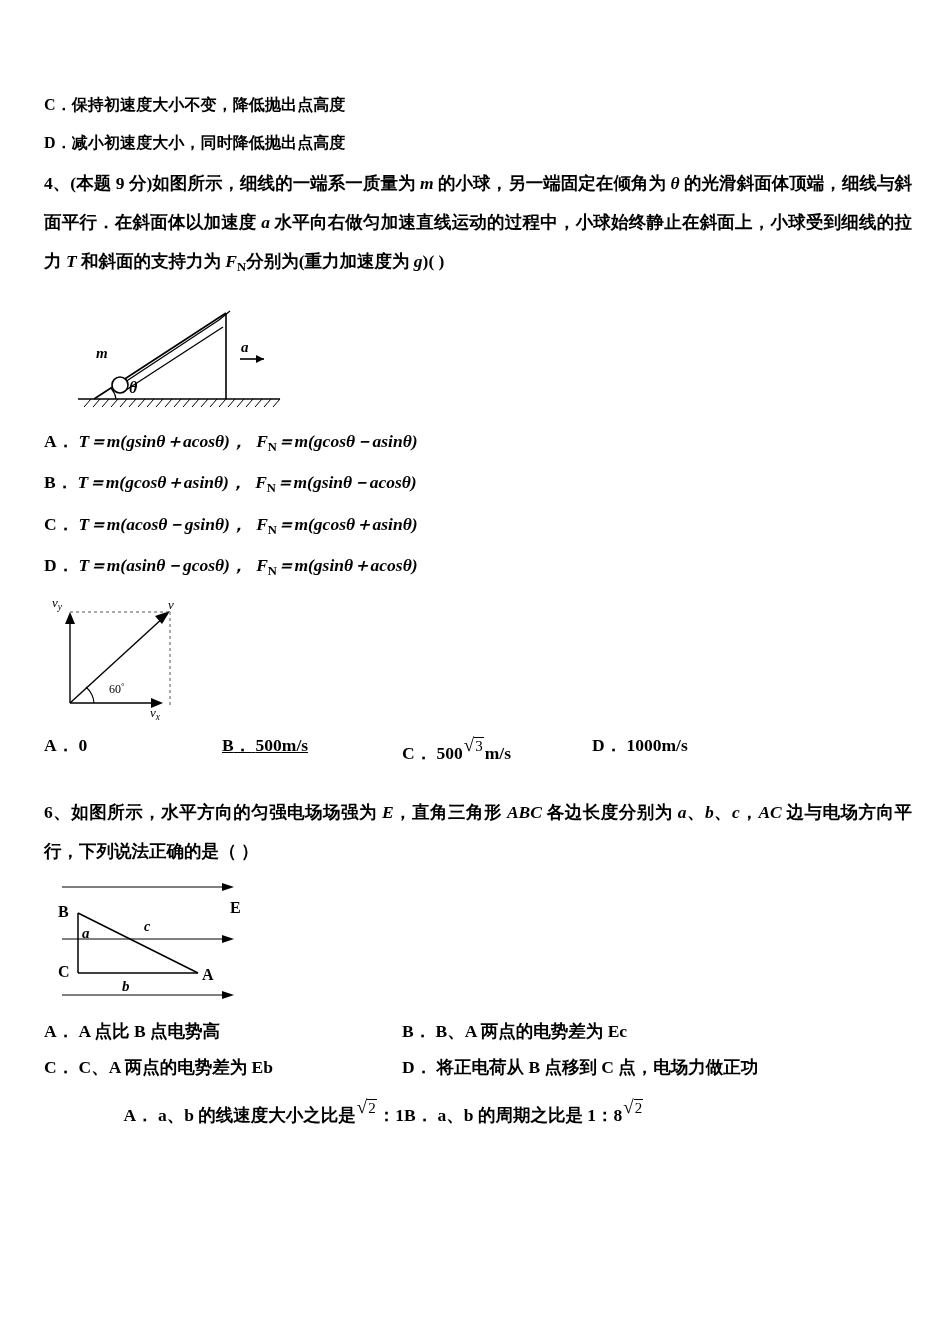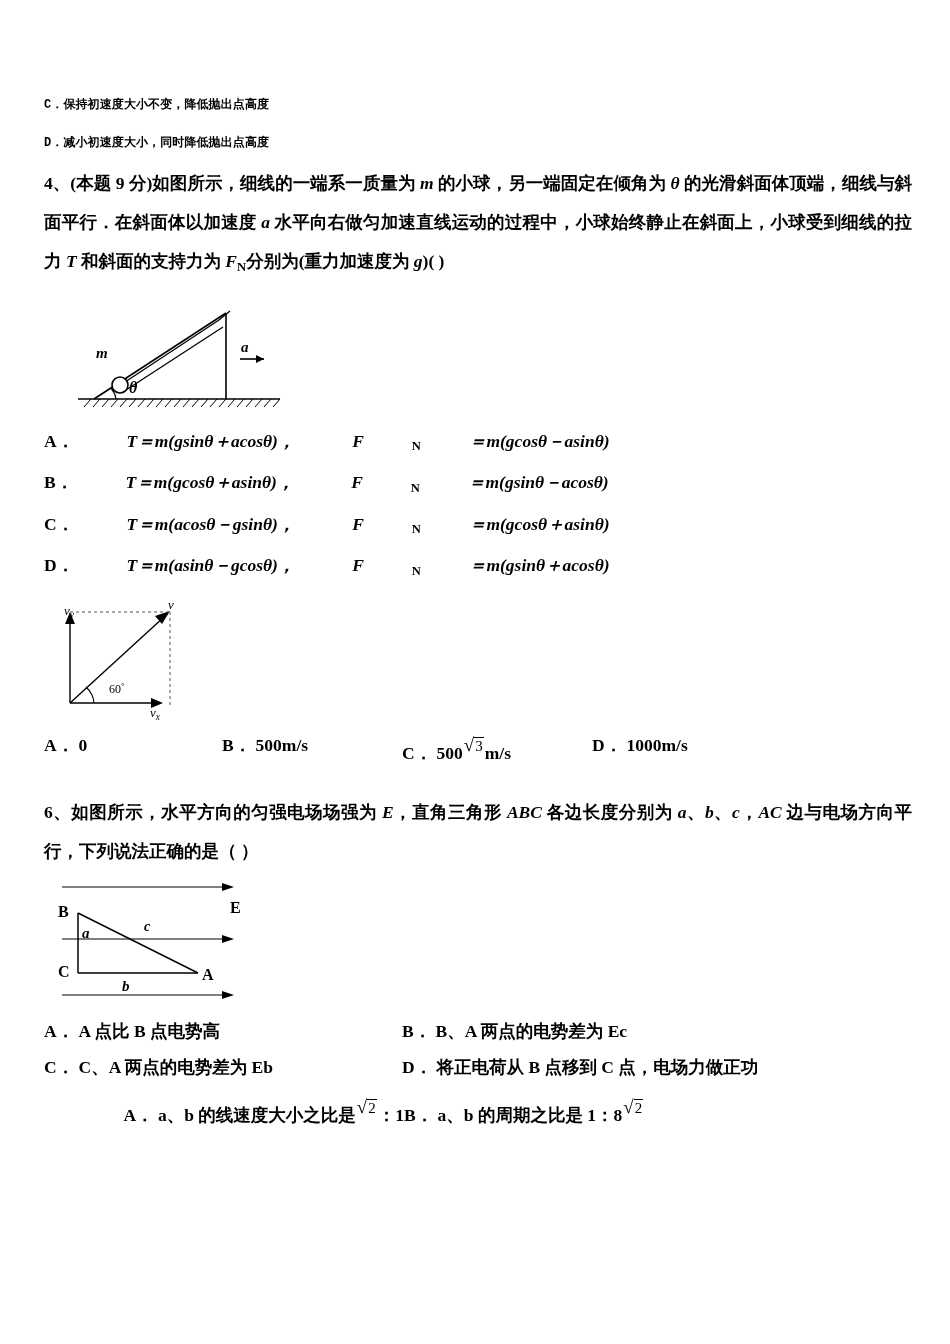--- a/index.html
+++ b/index.html
@@ -23,26 +23,25 @@
   }
   .content {
     position: absolute;
     left: 44px;
     top: 86px;
     width: 868px;
   }
 
   
   .line {
-    font-size: 12px;
+    font-size: 16px;
     line-height: 38px;
     font-weight: bold;
     white-space: nowrap;
     letter-spacing: 0.1px;
-    font-family: Liberation Mono, monospace;
   }
   .qtext {
     font-size: 17.5px;
     line-height: 39px;
     font-weight: bold;
     text-align: justify;
     text-justify: inter-ideograph;
   }
   .opt-label {
     font-weight: bold;
@@ -55,21 +54,20 @@
 
   
   .opt-row {
     font-size: 17.5px;
     line-height: 36px;
     font-weight: bold;
     white-space: nowrap;
   }
   .opt-formula {
     font-style: italic;
-    margin-left: 48px;
   }
 
   
   .opt-two {
     width: 100%;
     border-collapse: collapse;
   }
   .opt-two td {
     font-size: 17.5px;
     line-height: 36px;
@@ -192,33 +190,33 @@
         <polygon points="115,108 103,103 103,113" fill="#000"></polygon>
 
         <line x1="22" y1="108" x2="116" y2="22" stroke="#000" stroke-width="1.4"></line>
         <polygon points="122,16 107,21 114,29" fill="#000"></polygon>
 
         <line x1="22" y1="17" x2="122" y2="17" stroke="#555" stroke-width="1" stroke-dasharray="3,3"></line>
         <line x1="122" y1="17" x2="122" y2="112" stroke="#555" stroke-width="1" stroke-dasharray="3,3"></line>
 
         <path d="M 46 108 A 24 24 0 0 0 38 92" fill="none" stroke="#000" stroke-width="1.1"></path>
       </svg>
-      <div style="position:absolute; left:8px; top:8px; font-size:13px; font-style:italic;margin-left:12px;"><span>v</span><span class="sub">y</span></div>
+      <div style="position:absolute; left:8px; top:0px; font-size:13px; font-style:italic;"><span>v</span><span class="sub">y</span></div>
       <div style="position:absolute; left:124px; top:2px; font-size:13px; font-style:italic;">v</div>
       <div style="position:absolute; left:106px; top:110px; font-size:13px; font-style:italic;"><span>v</span><span class="sub">x</span></div>
       <div style="position:absolute; left:44px; top:86px; font-size:12px;margin-left:21px;"><span>60</span><span style="font-size:9px; vertical-align:0.4em;">°</span></div>
     </div>
 
     <table class="opt-two" style="margin-top:2px;">
       <tbody>
           <tr>
         <td style="width:178px;">
           <span class="opt-label">A</span><span>．</span>&nbsp;<span>0</span>
         </td>
-        <td style="width:180px;">
+        <td style="width:180px;text-decoration:underline;">
           <span class="opt-label">B</span><span>．</span>&nbsp;<span>500m/s</span>
         </td>
         <td style="width:190px;">
           <span class="opt-label">C</span><span>．</span>&nbsp;<span>500</span><span class="radical"><span class="rad-glyph">√</span><span style="border-top:1px solid #000; padding:0 1px;">3</span></span><span>m/s</span>
         </td>
         <td>
           <span class="opt-label">D</span><span>．</span>&nbsp;<span>1000m/s</span>
         </td>
       </tr>
     </tbody>

